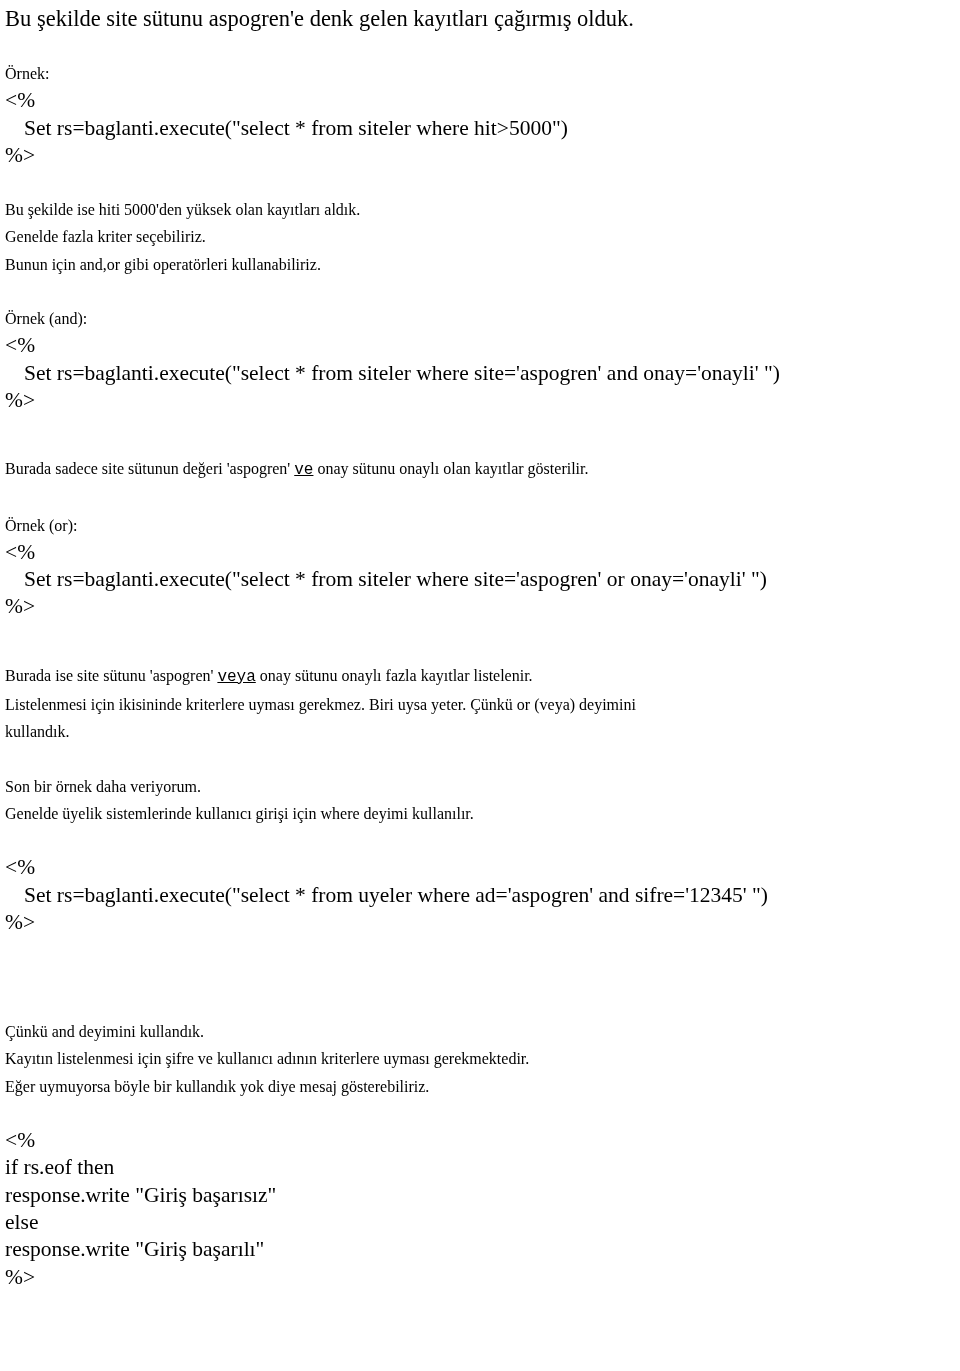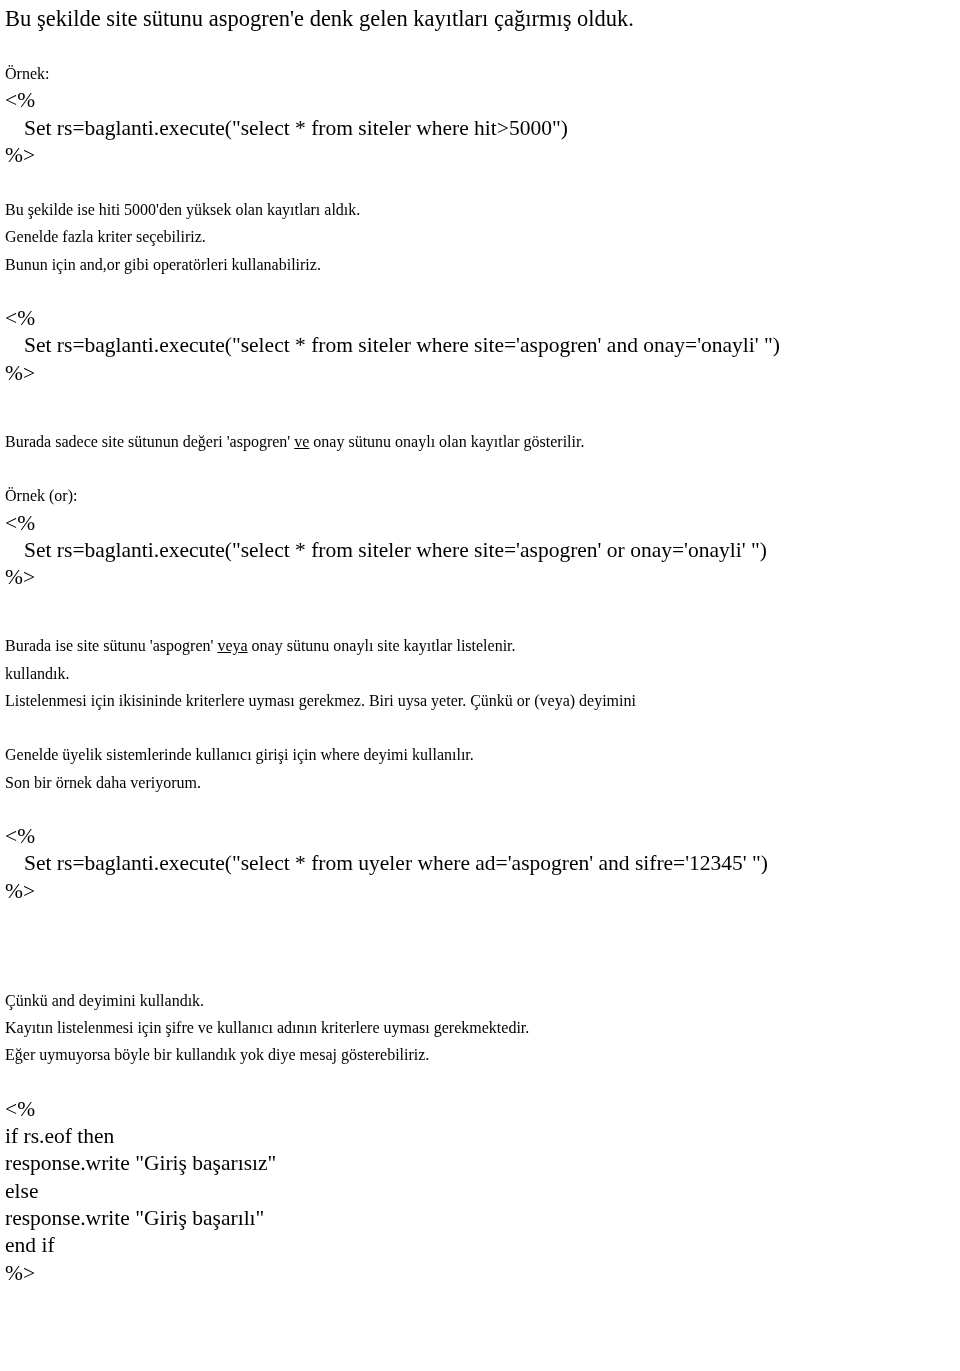--- a/index.html
+++ b/index.html
@@ -42,21 +42,21 @@
   }
   .line.code {
     font-size: 21.5px;
   }
   .line.indent {
     padding-left: 19px;
   }
   .spacer-md { height: 27px; }
   .spacer-lg { height: 41px; }
   .spacer-xxl { height: 82px; }
-  .u { text-decoration: underline; }
+  .u { text-decoration: underline; font-family: Liberation Mono, monospace; }
 </style>
 </head>
 <body>
 
 <div class="page">
   <div class="doc-body">
 
     <div class="line lead">Bu şekilde site sütunu aspogren'e denk gelen kayıtları çağırmış olduk.</div>
 
     <div class="spacer-md"></div>
@@ -67,64 +67,64 @@
     <div class="line code">%&gt;</div>
 
     <div class="spacer-md"></div>
 
     <div class="line">Bu şekilde ise hiti 5000'den yüksek olan kayıtları aldık.</div>
     <div class="line">Genelde fazla kriter seçebiliriz.</div>
     <div class="line">Bunun için and,or gibi operatörleri kullanabiliriz.</div>
 
     <div class="spacer-md"></div>
 
+    <div class="line">Örnek (and):</div>
     <div class="line code">&lt;%</div>
     <div class="line code indent">Set rs=baglanti.execute("select * from siteler where site='aspogren' and onay='onayli' ")</div>
     <div class="line code">%&gt;</div>
 
     <div class="spacer-lg"></div>
 
     <div class="line"><span>Burada sadece site sütunun değeri 'aspogren' </span><span class="u">ve</span><span> onay sütunu onaylı olan kayıtlar gösterilir.</span></div>
 
     <div class="spacer-md"></div>
 
     <div class="line">Örnek (or):</div>
     <div class="line code">&lt;%</div>
     <div class="line code indent">Set rs=baglanti.execute("select * from siteler where site='aspogren' or onay='onayli' ")</div>
     <div class="line code">%&gt;</div>
 
     <div class="spacer-lg"></div>
 
-    <div class="line"><span>Burada ise site sütunu 'aspogren' </span><span class="u">veya</span><span> onay sütunu onaylı site kayıtlar listelenir.</span></div>
+    <div class="line"><span>Burada ise site sütunu 'aspogren' </span><span class="u">veya</span><span> onay sütunu onaylı fazla kayıtlar listelenir.</span></div>
+    <div class="line">Listelenmesi için ikisininde kriterlere uyması gerekmez. Biri uysa yeter. Çünkü or (veya) deyimini</div>
     <div class="line">kullandık.</div>
-    <div class="line">Listelenmesi için ikisininde kriterlere uyması gerekmez. Biri uysa yeter. Çünkü or (veya) deyimini</div>
 
     <div class="spacer-md"></div>
 
+    <div class="line">Son bir örnek daha veriyorum.</div>
     <div class="line">Genelde üyelik sistemlerinde kullanıcı girişi için where deyimi kullanılır.</div>
-    <div class="line">Son bir örnek daha veriyorum.</div>
 
     <div class="spacer-md"></div>
 
     <div class="line code">&lt;%</div>
     <div class="line code indent">Set rs=baglanti.execute("select * from uyeler where ad='aspogren' and sifre='12345' ")</div>
     <div class="line code">%&gt;</div>
 
     <div class="spacer-xxl"></div>
 
     <div class="line">Çünkü and deyimini kullandık.</div>
     <div class="line">Kayıtın listelenmesi için şifre ve kullanıcı adının kriterlere uyması gerekmektedir.</div>
     <div class="line">Eğer uymuyorsa böyle bir kullandık yok diye mesaj gösterebiliriz.</div>
 
     <div class="spacer-md"></div>
 
     <div class="line code">&lt;%</div>
     <div class="line code">if rs.eof then</div>
     <div class="line code">response.write "Giriş başarısız"</div>
     <div class="line code">else</div>
     <div class="line code">response.write "Giriş başarılı"</div>
-    <div class="line code">end if</div>
     <div class="line code">%&gt;</div>
 
     <div class="spacer-xxl"></div>
 
   </div>
 </div>
 
 </body></html>

